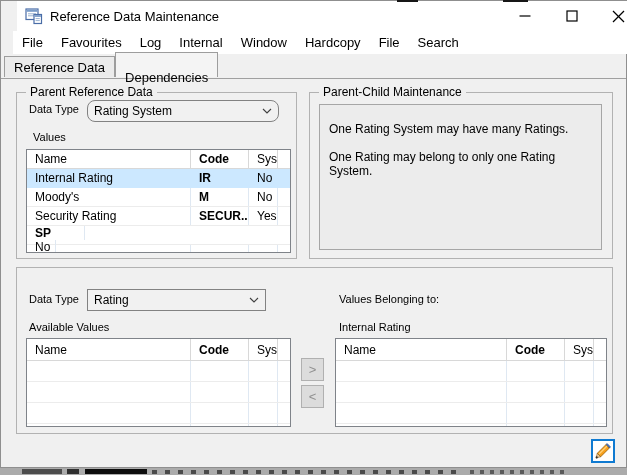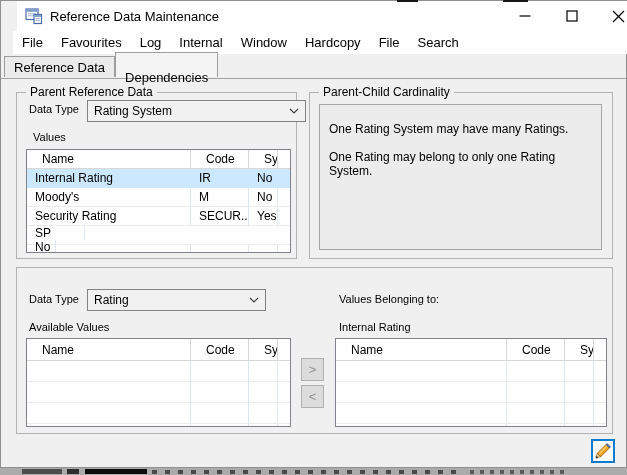--- a/index.html
+++ b/index.html
@@ -33,25 +33,25 @@
   #group-card{left:308px;top:91px;width:302px;height:165px;}
   #group-child{left:15px;top:266px;width:595px;height:165px;}
   .lbl{position:absolute;font-size:11px;white-space:nowrap;}
   
   .combo{position:absolute;height:22px;border:1px solid #828282;background:#f1f1f1;box-sizing:border-box;display:flex;align-items:center;cursor:default;}
   .combo-text{flex:1;padding-left:6px;font-size:12px;white-space:nowrap;overflow:hidden;}
   .combo-chevron{width:22px;flex:none;display:flex;justify-content:center;align-items:center;}
   
   .dtable{position:absolute;border:1px solid #7f8389;background:#fff;overflow:hidden;box-sizing:border-box;}
   .thead{display:flex;border-bottom:1px solid #d8d8d8;background:#fff;box-sizing:border-box;}
-  .th{font-size:12px;display:flex;align-items:center;padding-left:15px;border-right:1px solid #d8d8d8;box-sizing:border-box;overflow:hidden;white-space:nowrap;}
+  .th{font-size:12px;display:flex;align-items:center;padding-left:8px;border-right:1px solid #d8d8d8;box-sizing:border-box;overflow:hidden;white-space:nowrap;}
   .tr{display:flex;border-bottom:1px solid #ececec;box-sizing:border-box;background:#fff;}
   .td{font-size:12px;display:flex;align-items:center;padding-left:8px;border-right:1px solid #dfe8f2;box-sizing:border-box;overflow:hidden;white-space:nowrap;}
   .col-name{flex:1;min-width:0;}
-  .col-code{width:58px;flex:none;}
+  .col-code{width:58px;flex:none;font-weight:bold;}
   .col-sys{width:29px;flex:none;}
   .col-fill{width:12px;flex:none;border-right:none !important;padding-left:0;}
   .tr.selected{background:#cce8ff;border-bottom-color:#cce8ff;}
   .tr.selected .td{border-right-color:#cce8ff;}
   
   .card-panel{position:absolute;left:9px;top:11px;width:283px;height:146px;background:#ececec;border:1px solid #a6a6a6;box-sizing:border-box;padding:17px 10px 0 9px;}
   .card-line{font-size:12px;margin:0 0 14px 0;}
   
   .move-btn{position:absolute;width:23px;height:23px;background:#dcdcdc;border:1px solid #b0b0b0;color:#8f8f8f;font-size:13px;display:flex;align-items:center;justify-content:center;box-sizing:border-box;}
   
@@ -118,21 +118,21 @@
 
   <div class="strip-line"></div>
   <div class="tabstrip" id="tabstrip">
       <div class="tab">Reference Data</div>
       <div class="tab active">Dependencies</div>
     </div>
 
   <div class="group" id="group-parent">
     <span class="group-label">Parent Reference Data</span>
     <span class="lbl" style="left:12px;top:10px;">Data Type</span>
-    <div class="combo" style="left:70px;top:7px;width:219px;">
+    <div class="combo" style="left:70px;top:7px;width:192px;border-radius:8px;">
       <span class="combo-text">Rating System</span>
       <span class="combo-chevron">
         <svg width="10" height="6" viewBox="0 0 10 6">
             <polyline points="1,1 5,5 9,1" fill="none" stroke="#404040" stroke-width="1.1"></polyline>
           </svg>
       </span>
     </div>
     <span class="lbl" style="left:16px;top:38px;">Values</span>
     <div class="dtable" id="parent-table" style="left:9px;top:56px;width:265px;height:104px;">
         <div class="thead" style="height: 19px;">
@@ -168,21 +168,21 @@
         <div class="tr" style="height: 19px;">
           <div class="td col-name"></div>
           <div class="td col-code"></div>
           <div class="td col-sys"></div>
           <div class="td col-fill"></div>
         </div>
       </div>
   </div>
 
   <div class="group" id="group-card">
-    <span class="group-label">Parent-Child Cardinality</span>
+    <span class="group-label">Parent-Child Maintenance</span>
     <div class="card-panel">
       <p class="card-line">One Rating System may have many Ratings.</p>
       <p class="card-line">One Rating may belong to only one Rating System.</p>
     </div>
   </div>
 
   <div class="group" id="group-child">
     <span class="lbl" style="left:12px;top:25px;">Data Type</span>
     <div class="combo" style="left:70px;top:21px;width:179px;">
       <span class="combo-text">Rating</span>

